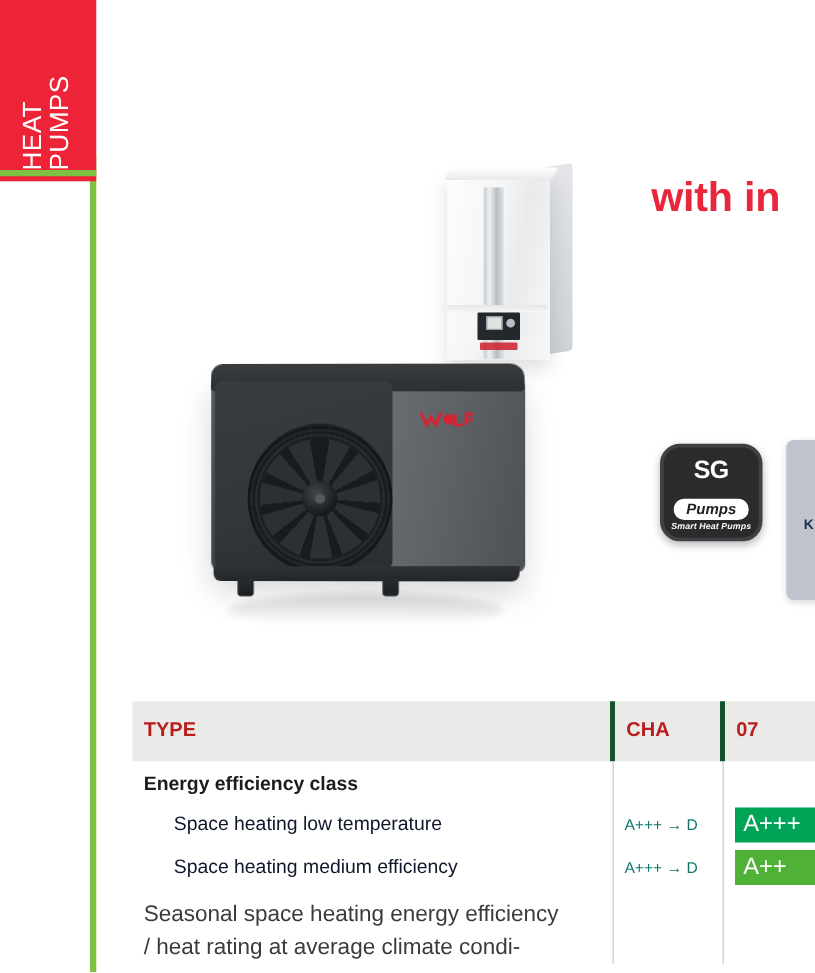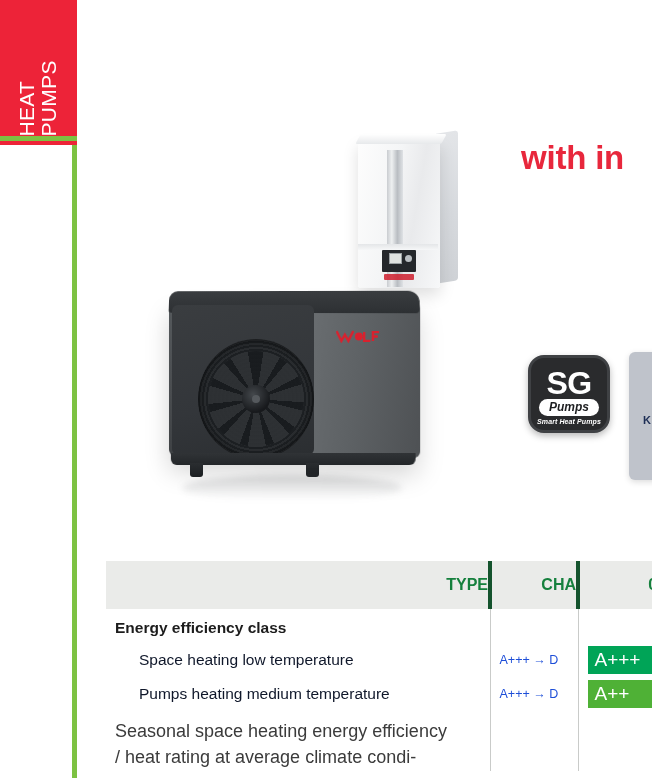--- a/index.html
+++ b/index.html
@@ -189,21 +189,21 @@
     position: absolute; left: 528px; top: 355px;
     width: 82px; height: 78px;
     background: #2a2b2d;
     border: 3px solid #3f4144;
     border-radius: 16px;
     box-shadow: 0 3px 7px rgba(0,0,0,.28);
   }
   .sg-badge .sg-main {
     position: absolute; left: 0; right: 0; top: 7px;
     text-align: center; color: #fff;
-    font-size: 32px; font-weight: bold; letter-spacing: -0.5px;
+    font-size: 20px; font-weight: bold; letter-spacing: -0.5px;
   }
   .sg-badge .sg-pill {
     position: absolute; left: 8px; right: 8px; top: 41px;
     height: 17px; background: #fff; border-radius: 9px;
     color: #1d1e20; font-size: 12px; font-style: italic; font-weight: bold;
     text-align: center; line-height: 17px;
   }
   .sg-badge .sg-sub {
     position: absolute; left: 0; right: 0; top: 60px;
     text-align: center; color: #fff;
@@ -239,22 +239,22 @@
     table-layout: fixed;
   }
   .spec-table col.c-type { width: 384px; }
   .spec-table col.c-cha  { width: 88px; }
   .spec-table col.c-val  { width: 88px; }
   .spec-table thead th {
     background: #EAEBE9;
     height: 48px;
     font-size: 16px;
     font-weight: bold;
-    color: #15803d;
-    text-align: right;
+    color: #b91c1c;
+    text-align: left;
     padding: 0 0 0 9px;
     vertical-align: middle;
   }
   .spec-table thead th.col-cha,
   .spec-table thead th.col-val { border-left: 4px solid #14532d; }
   .spec-table tbody td {
     font-size: 14.5px;
     color: #333333;
     padding: 0 0 0 9px;
     vertical-align: middle;
@@ -262,21 +262,21 @@
   }
   .spec-table tbody td.col-cha,
   .spec-table tbody td.col-val { border-left: 1px solid #c9cbc9; }
   .spec-table tbody tr.group td.col-type {
     font-weight: bold;
     color: #1c1c1c;
     font-size: 15.5px;
     padding-top: 4px;
   }
   .spec-table tbody tr.sub td.col-type { padding-left: 33px; font-size: 15.5px; color: #0f172a; }
-  .spec-table td.col-cha { font-size: 12.5px; color: #1d4ed8; white-space: nowrap; }
+  .spec-table td.col-cha { font-size: 12.5px; color: #0f766e; white-space: nowrap; }
   .spec-table tbody tr.multiline td.col-type {
     font-size: 18px; line-height: 1.42; color: #3b3b3b; padding-top: 8px;
     vertical-align: top; white-space: pre-line;
   }
   .spec-table tbody tr.multiline td { height: 60px; vertical-align: top; }
   .eff-badge {
     display: inline-block;
     min-width: 72px;
     padding: 4px 7px 5px 7px;
     color: #ffffff;
@@ -372,21 +372,21 @@
           <td class="col-type">Energy efficiency class</td>
           <td class="col-cha"></td>
           <td class="col-val"></td>
         </tr>
         <tr class="sub">
           <td class="col-type">Space heating low temperature</td>
           <td class="col-cha">A+++ → D</td>
           <td class="col-val"><span class="eff-badge" style="background: rgb(0, 164, 87);">A+++</span></td>
         </tr>
         <tr class="sub">
-          <td class="col-type">Pumps heating medium temperature</td>
+          <td class="col-type">Space heating medium efficiency</td>
           <td class="col-cha">A+++ → D</td>
           <td class="col-val"><span class="eff-badge" style="background: rgb(79, 177, 54);">A++</span></td>
         </tr>
         <tr class="multiline">
           <td class="col-type">Seasonal space heating energy efficiency
 / heat rating at average climate condi-</td>
           <td class="col-cha"></td>
           <td class="col-val"></td>
         </tr>
       </tbody>

